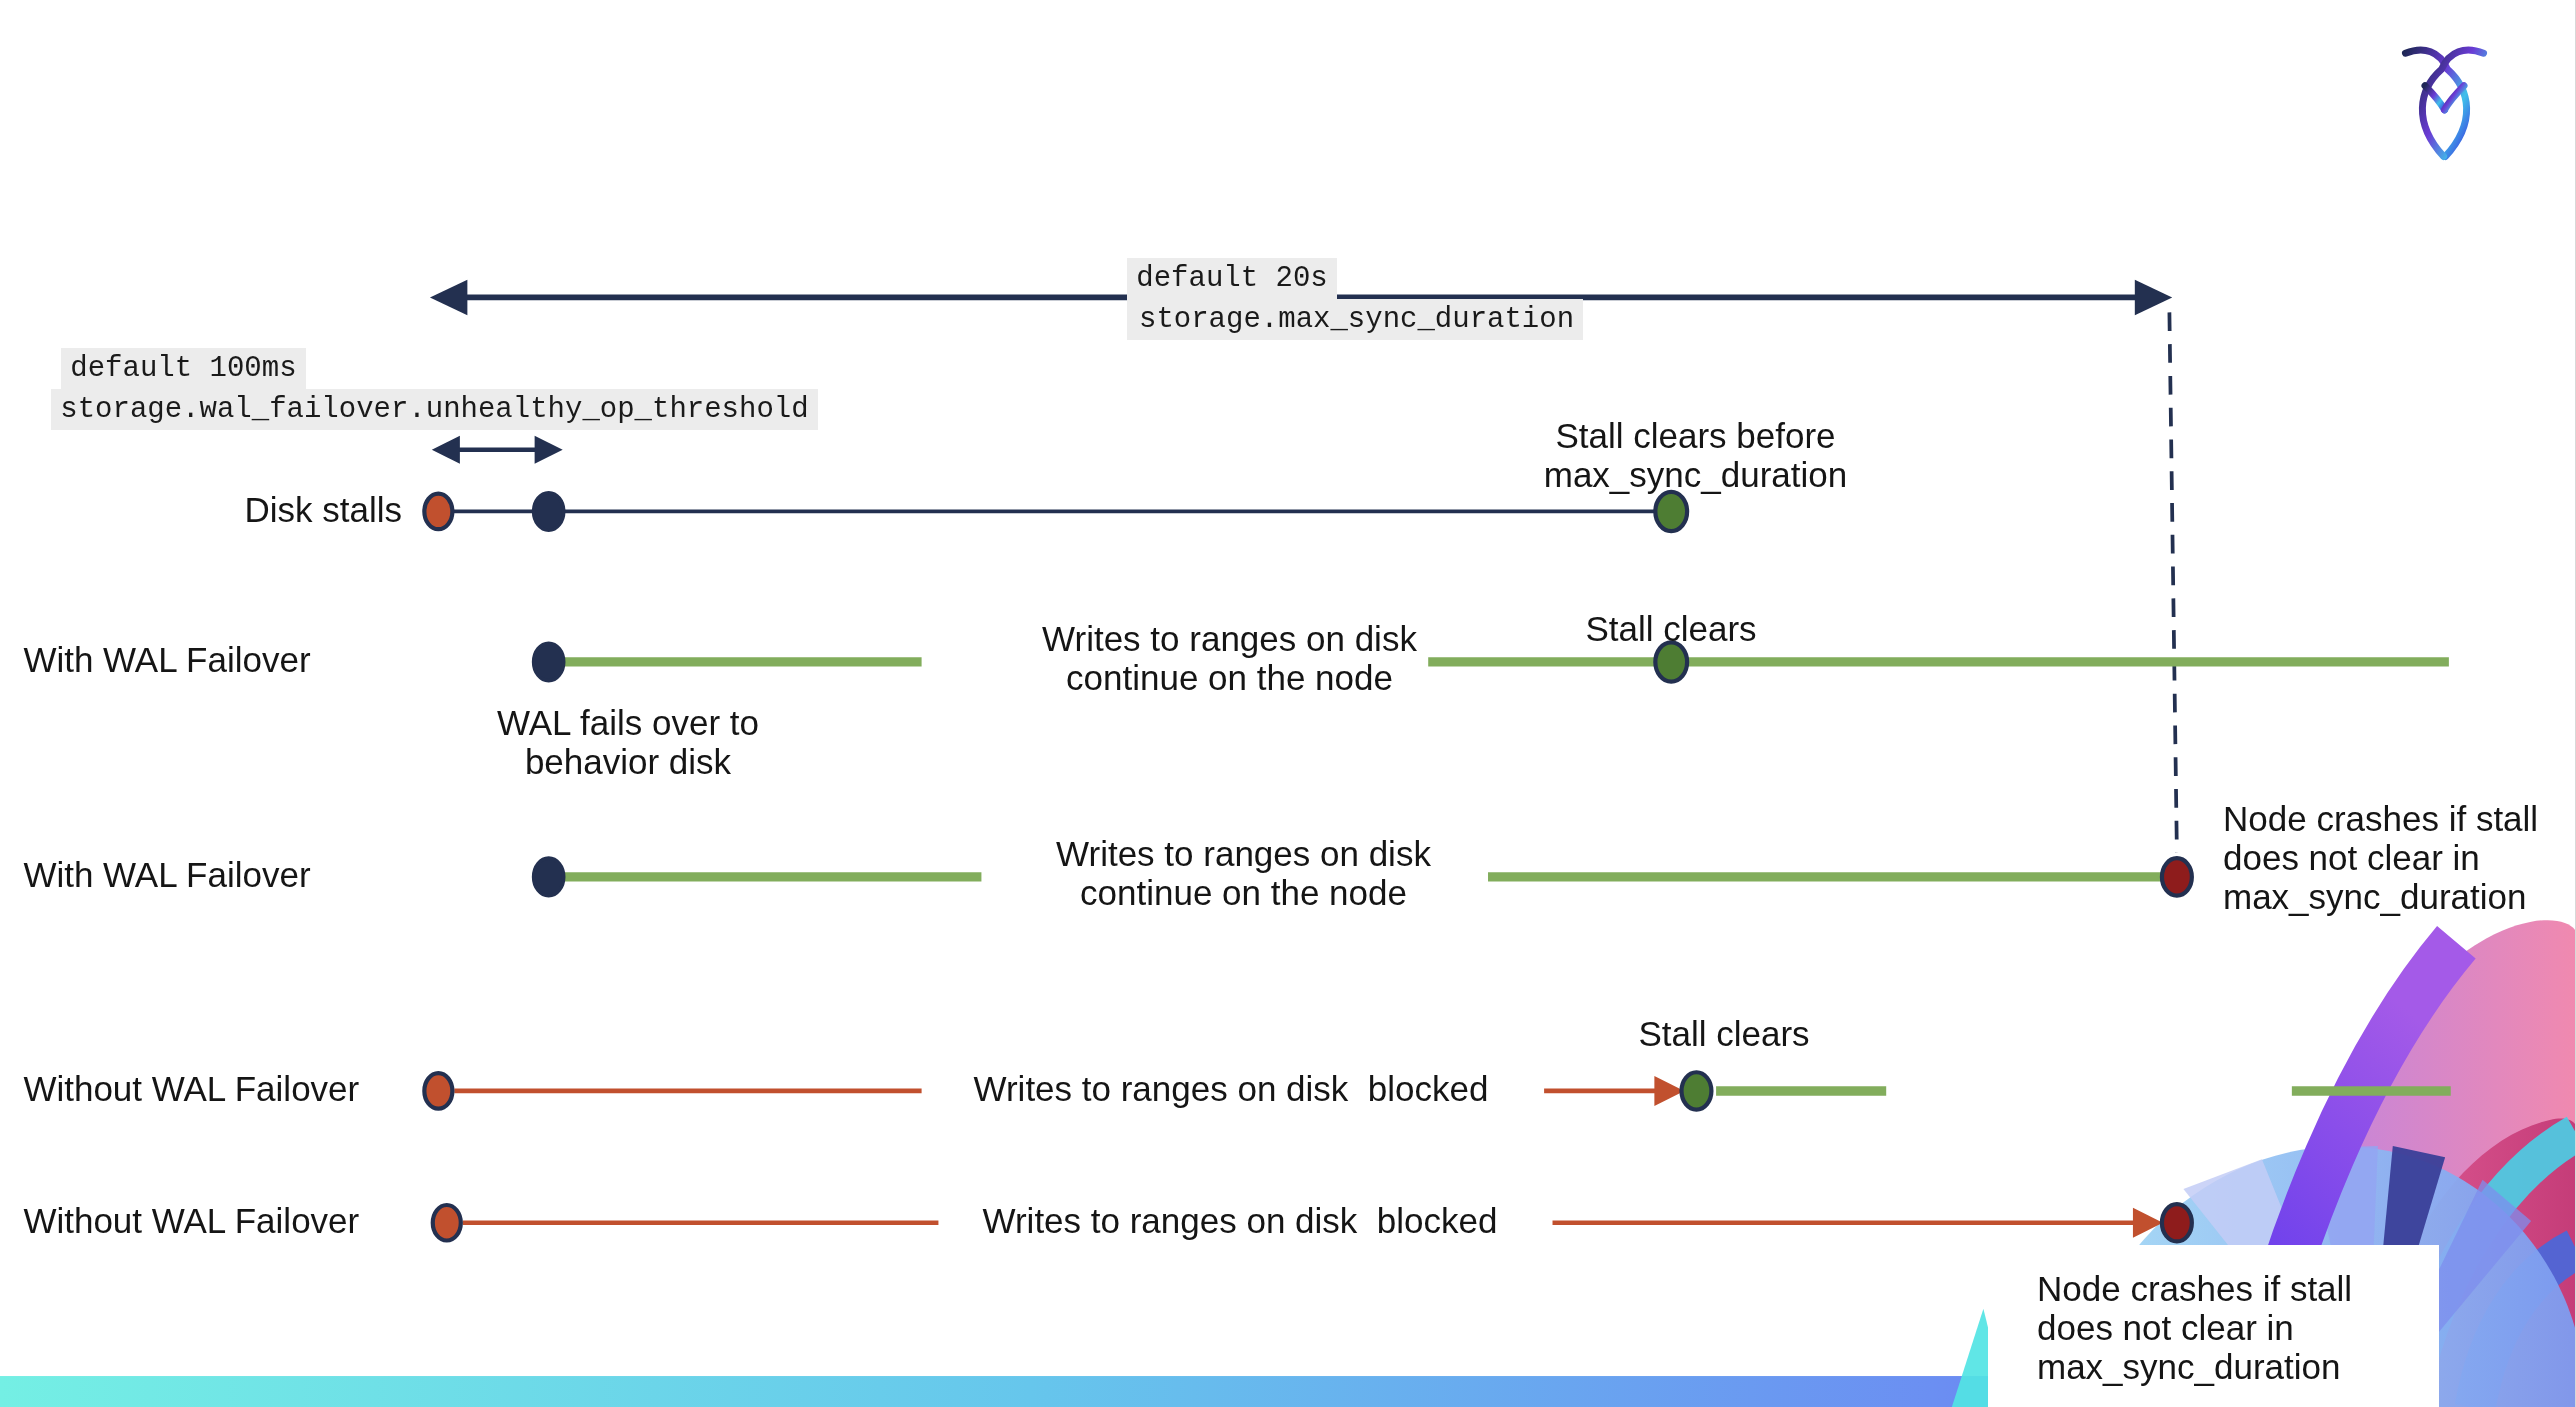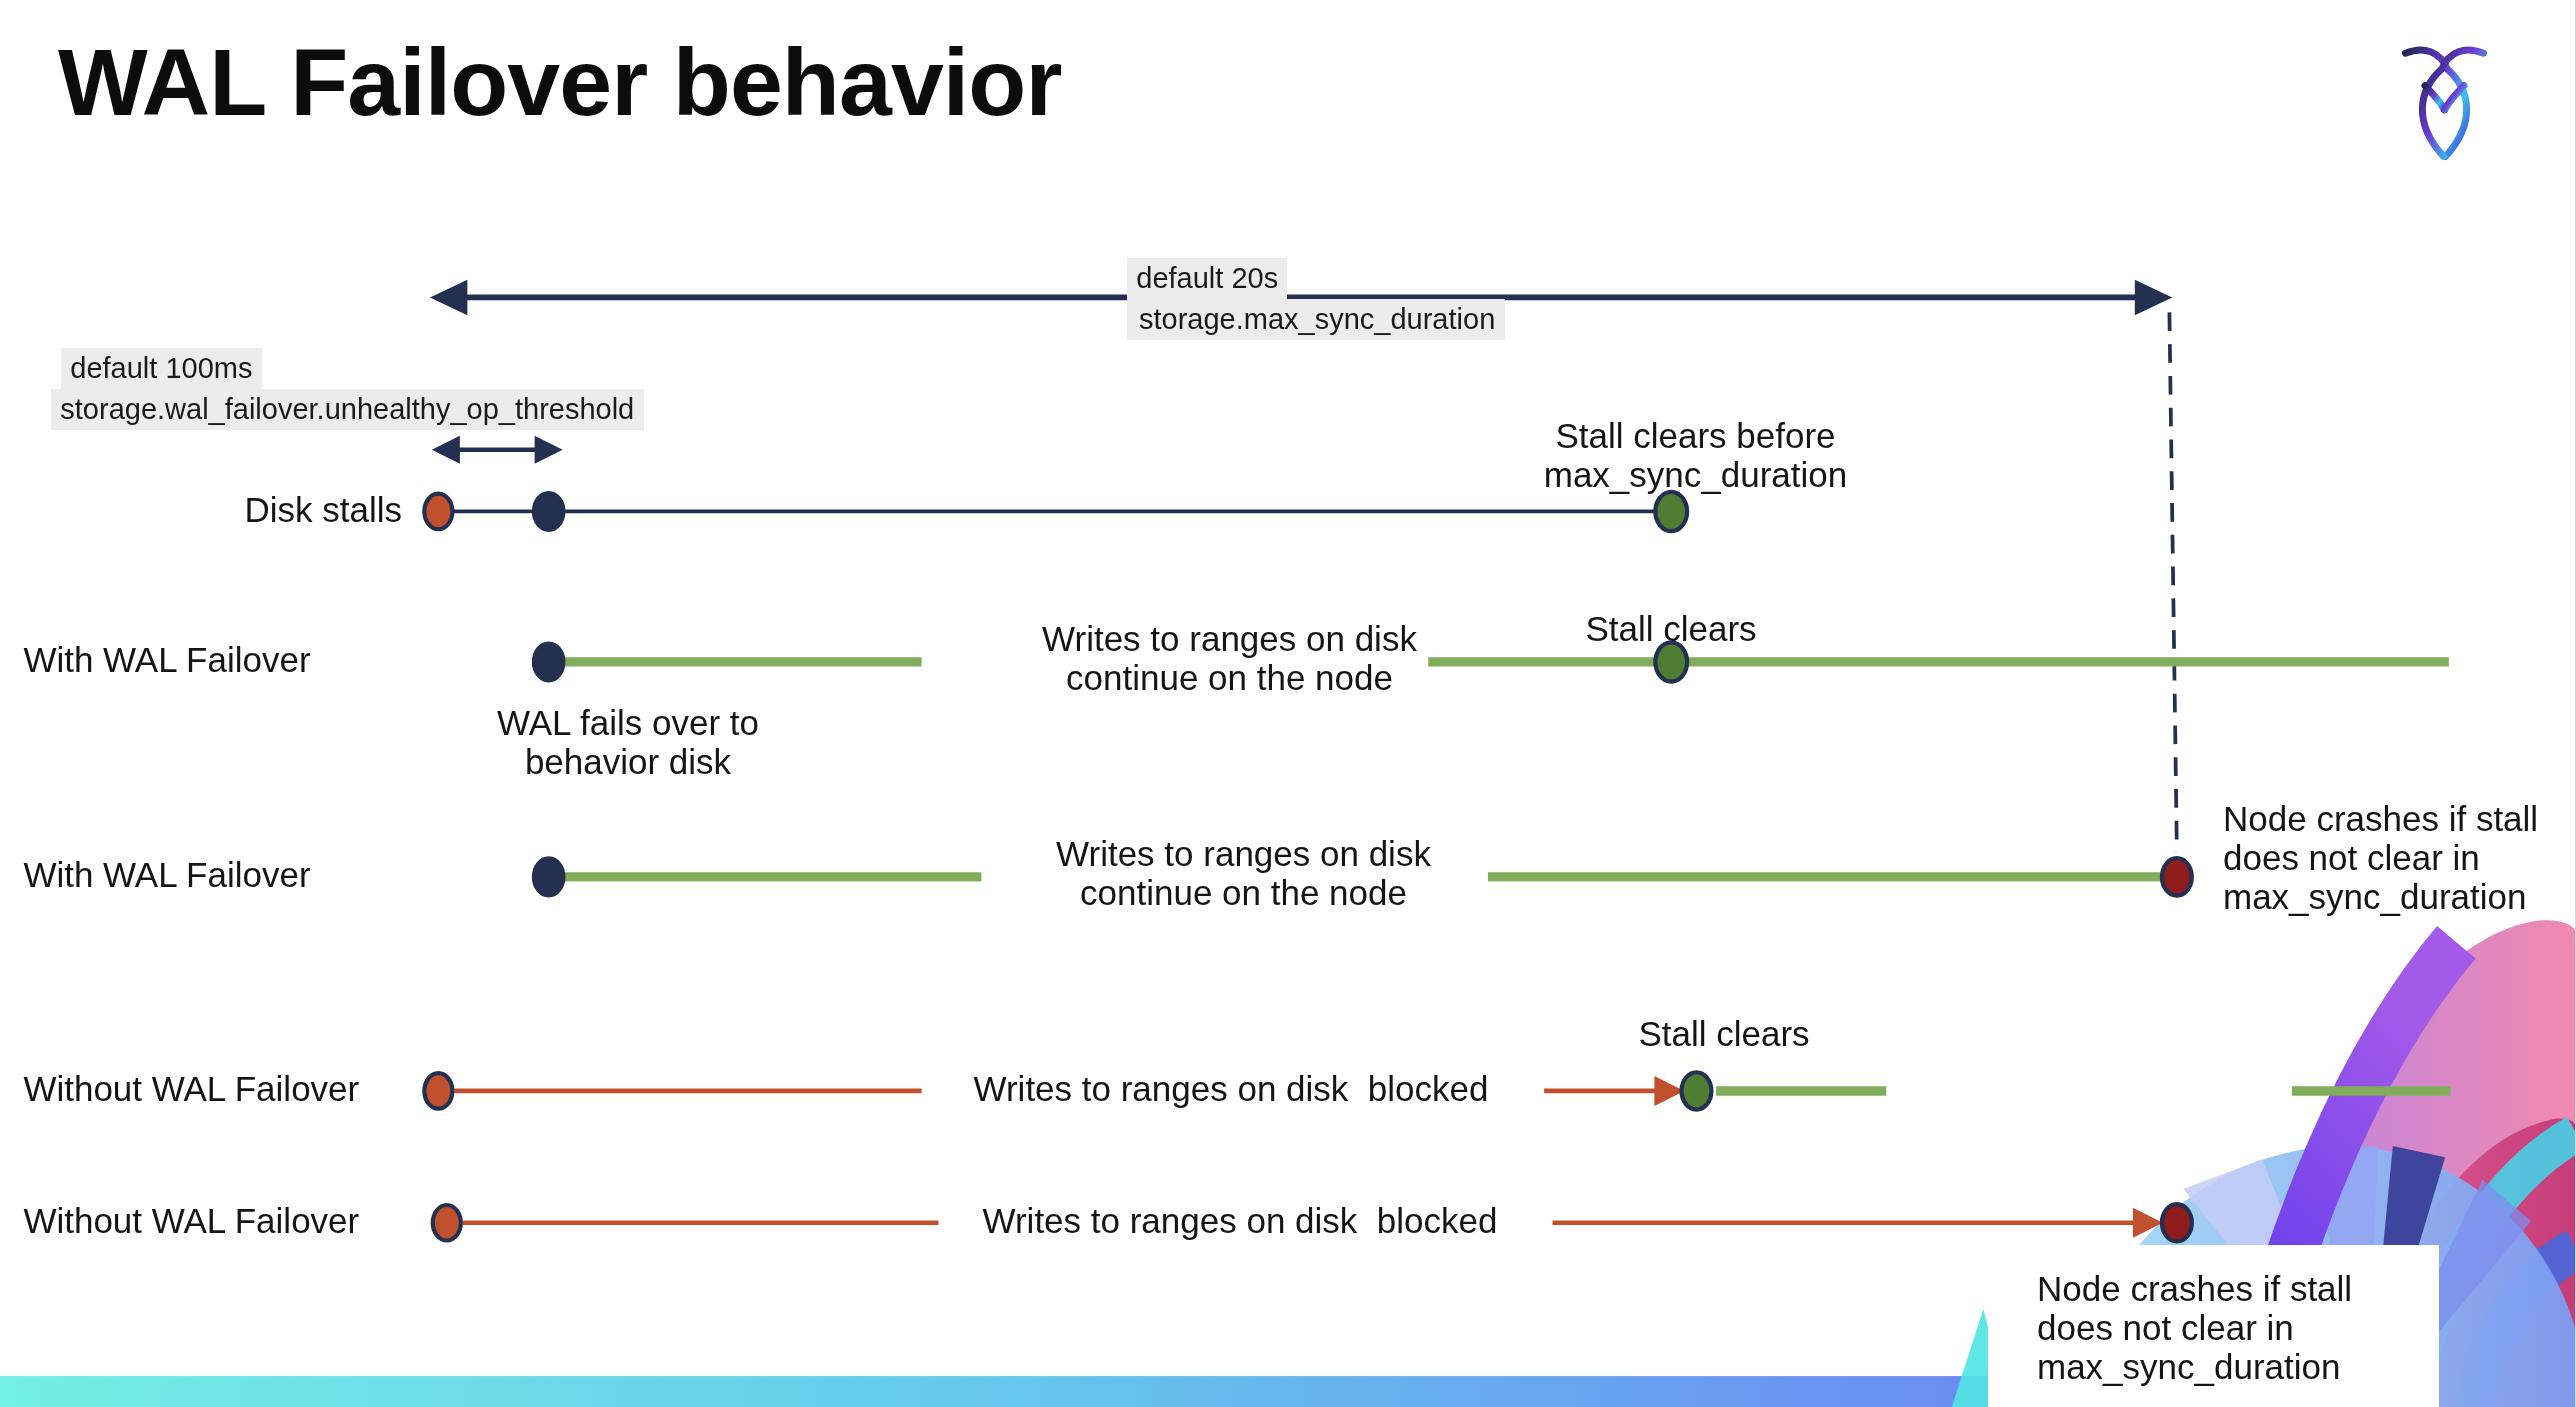--- a/index.html
+++ b/index.html
@@ -14,21 +14,21 @@
   }
   .logo{position:absolute;left:2398px;top:39px;width:93px;height:127px;}
   .diagram-svg{position:absolute;left:0;top:0;}
   .lbl{
     position:absolute;font-size:35px;line-height:39px;color:#151515;
     white-space:pre-wrap;
   }
   .center{text-align:center;}
   .right{text-align:right;}
   .code{
-    position:absolute;font-family:Liberation Sans, sans-serif;
+    position:absolute;font-family:Liberation Mono, monospace;
     font-size:29px;line-height:37px;color:#1a1a1a;
     background:#ececec;padding:1.9px 9.3px;white-space:pre;
   }
   .white-box{
     position:absolute;left:1988px;top:1245px;width:451px;height:163px;
     background:#ffffff;box-sizing:border-box;padding:24px 0 0 49px;
   }
   .white-box .boxtext{position:static;}
 </style>
 </head>
@@ -119,21 +119,20 @@
     <ellipse cx="587" cy="708" rx="16" ry="20" fill="#233050" stroke="#233050" stroke-width="4"></ellipse>
     <ellipse cx="1788" cy="708" rx="17" ry="21" fill="#4e7d33" stroke="#233050" stroke-width="4.5"></ellipse>
     <ellipse cx="587" cy="938" rx="16" ry="20" fill="#233050" stroke="#233050" stroke-width="4"></ellipse>
     <ellipse cx="2329" cy="938" rx="16" ry="20" fill="#8e1c1c" stroke="#233050" stroke-width="4.5"></ellipse>
     <ellipse cx="469" cy="1167" rx="15" ry="19" fill="#c1502e" stroke="#233050" stroke-width="4.5"></ellipse>
     <ellipse cx="1815" cy="1167" rx="16" ry="20" fill="#4e7d33" stroke="#233050" stroke-width="4.5"></ellipse>
     <ellipse cx="478" cy="1308" rx="15" ry="19" fill="#c1502e" stroke="#233050" stroke-width="4.5"></ellipse>
     <ellipse cx="2329" cy="1308" rx="16" ry="20" fill="#8e1c1c" stroke="#233050" stroke-width="4.5"></ellipse>
   </svg>
 
-  <h1 class="title">WAL Failover behavior</h1>
 
   <svg class="logo" viewBox="0 0 100 136">
     <defs>
       <linearGradient id="logoGrad" x1="0" y1="0" x2="1" y2="0.9">
         <stop offset="0" stop-color="#1f2757"></stop>
         <stop offset="0.45" stop-color="#6a3bd4"></stop>
         <stop offset="0.75" stop-color="#3fc0ea"></stop>
         <stop offset="1" stop-color="#3c4ae0"></stop>
       </linearGradient>
     </defs>

